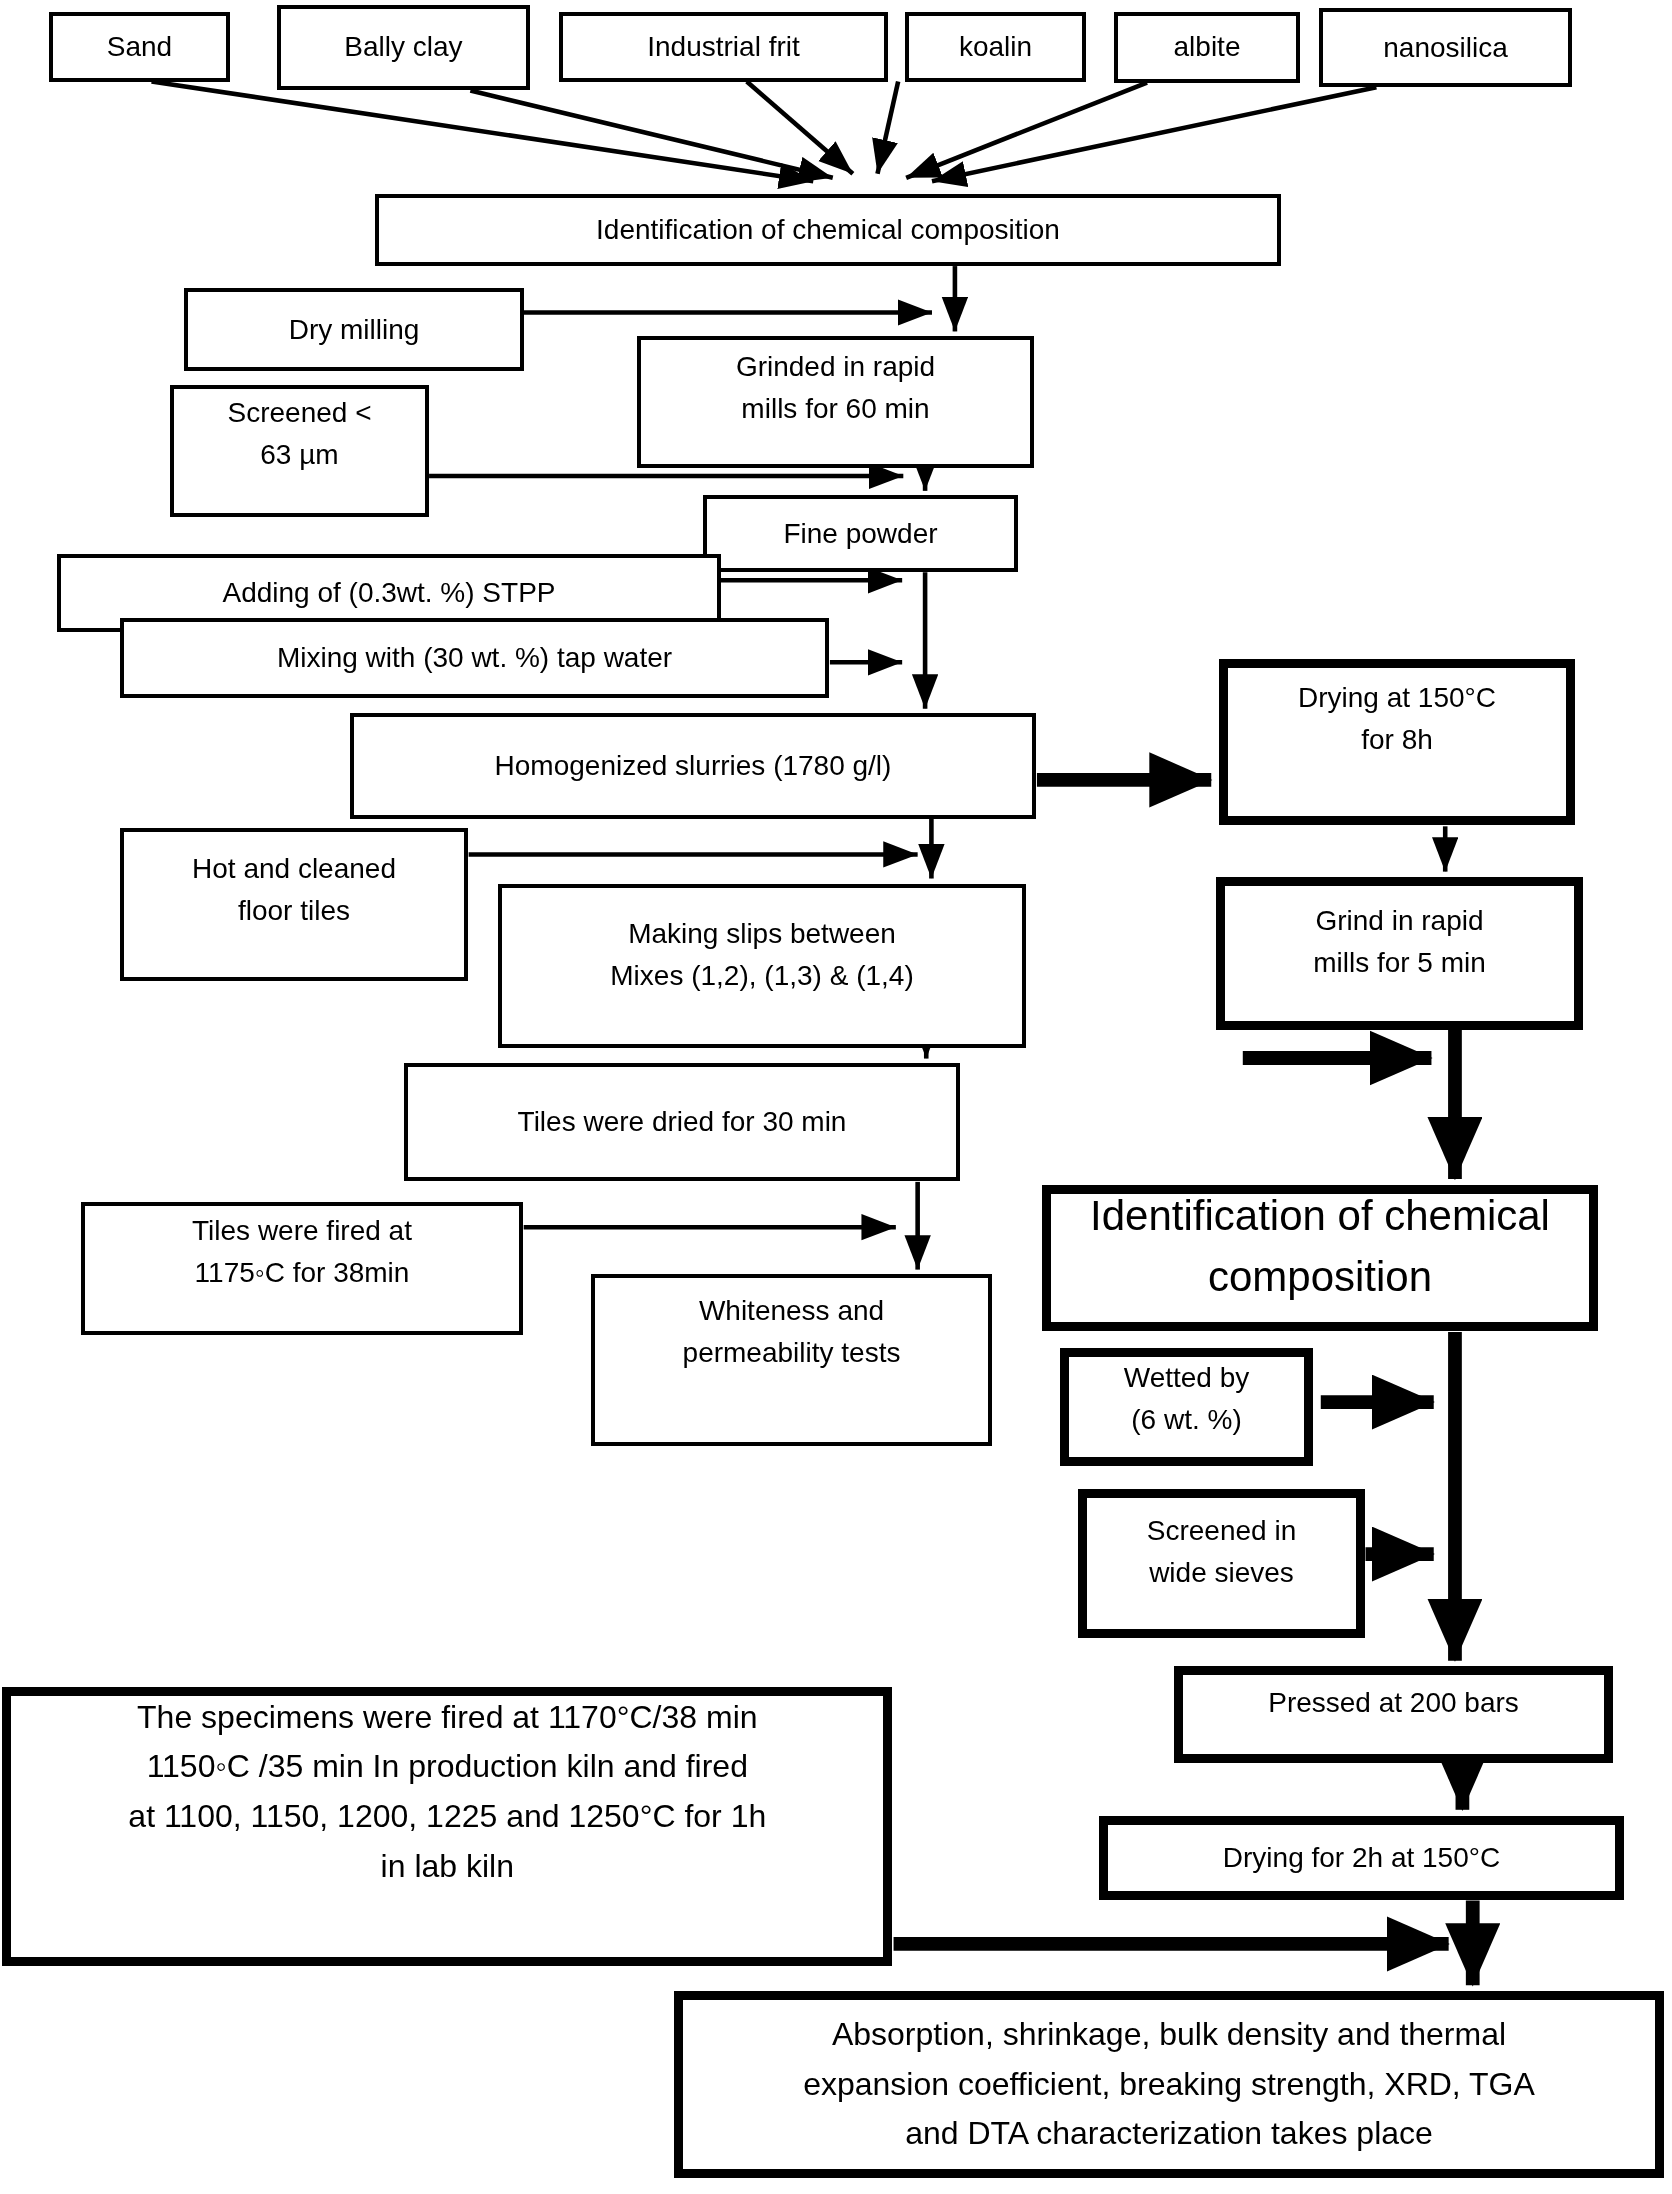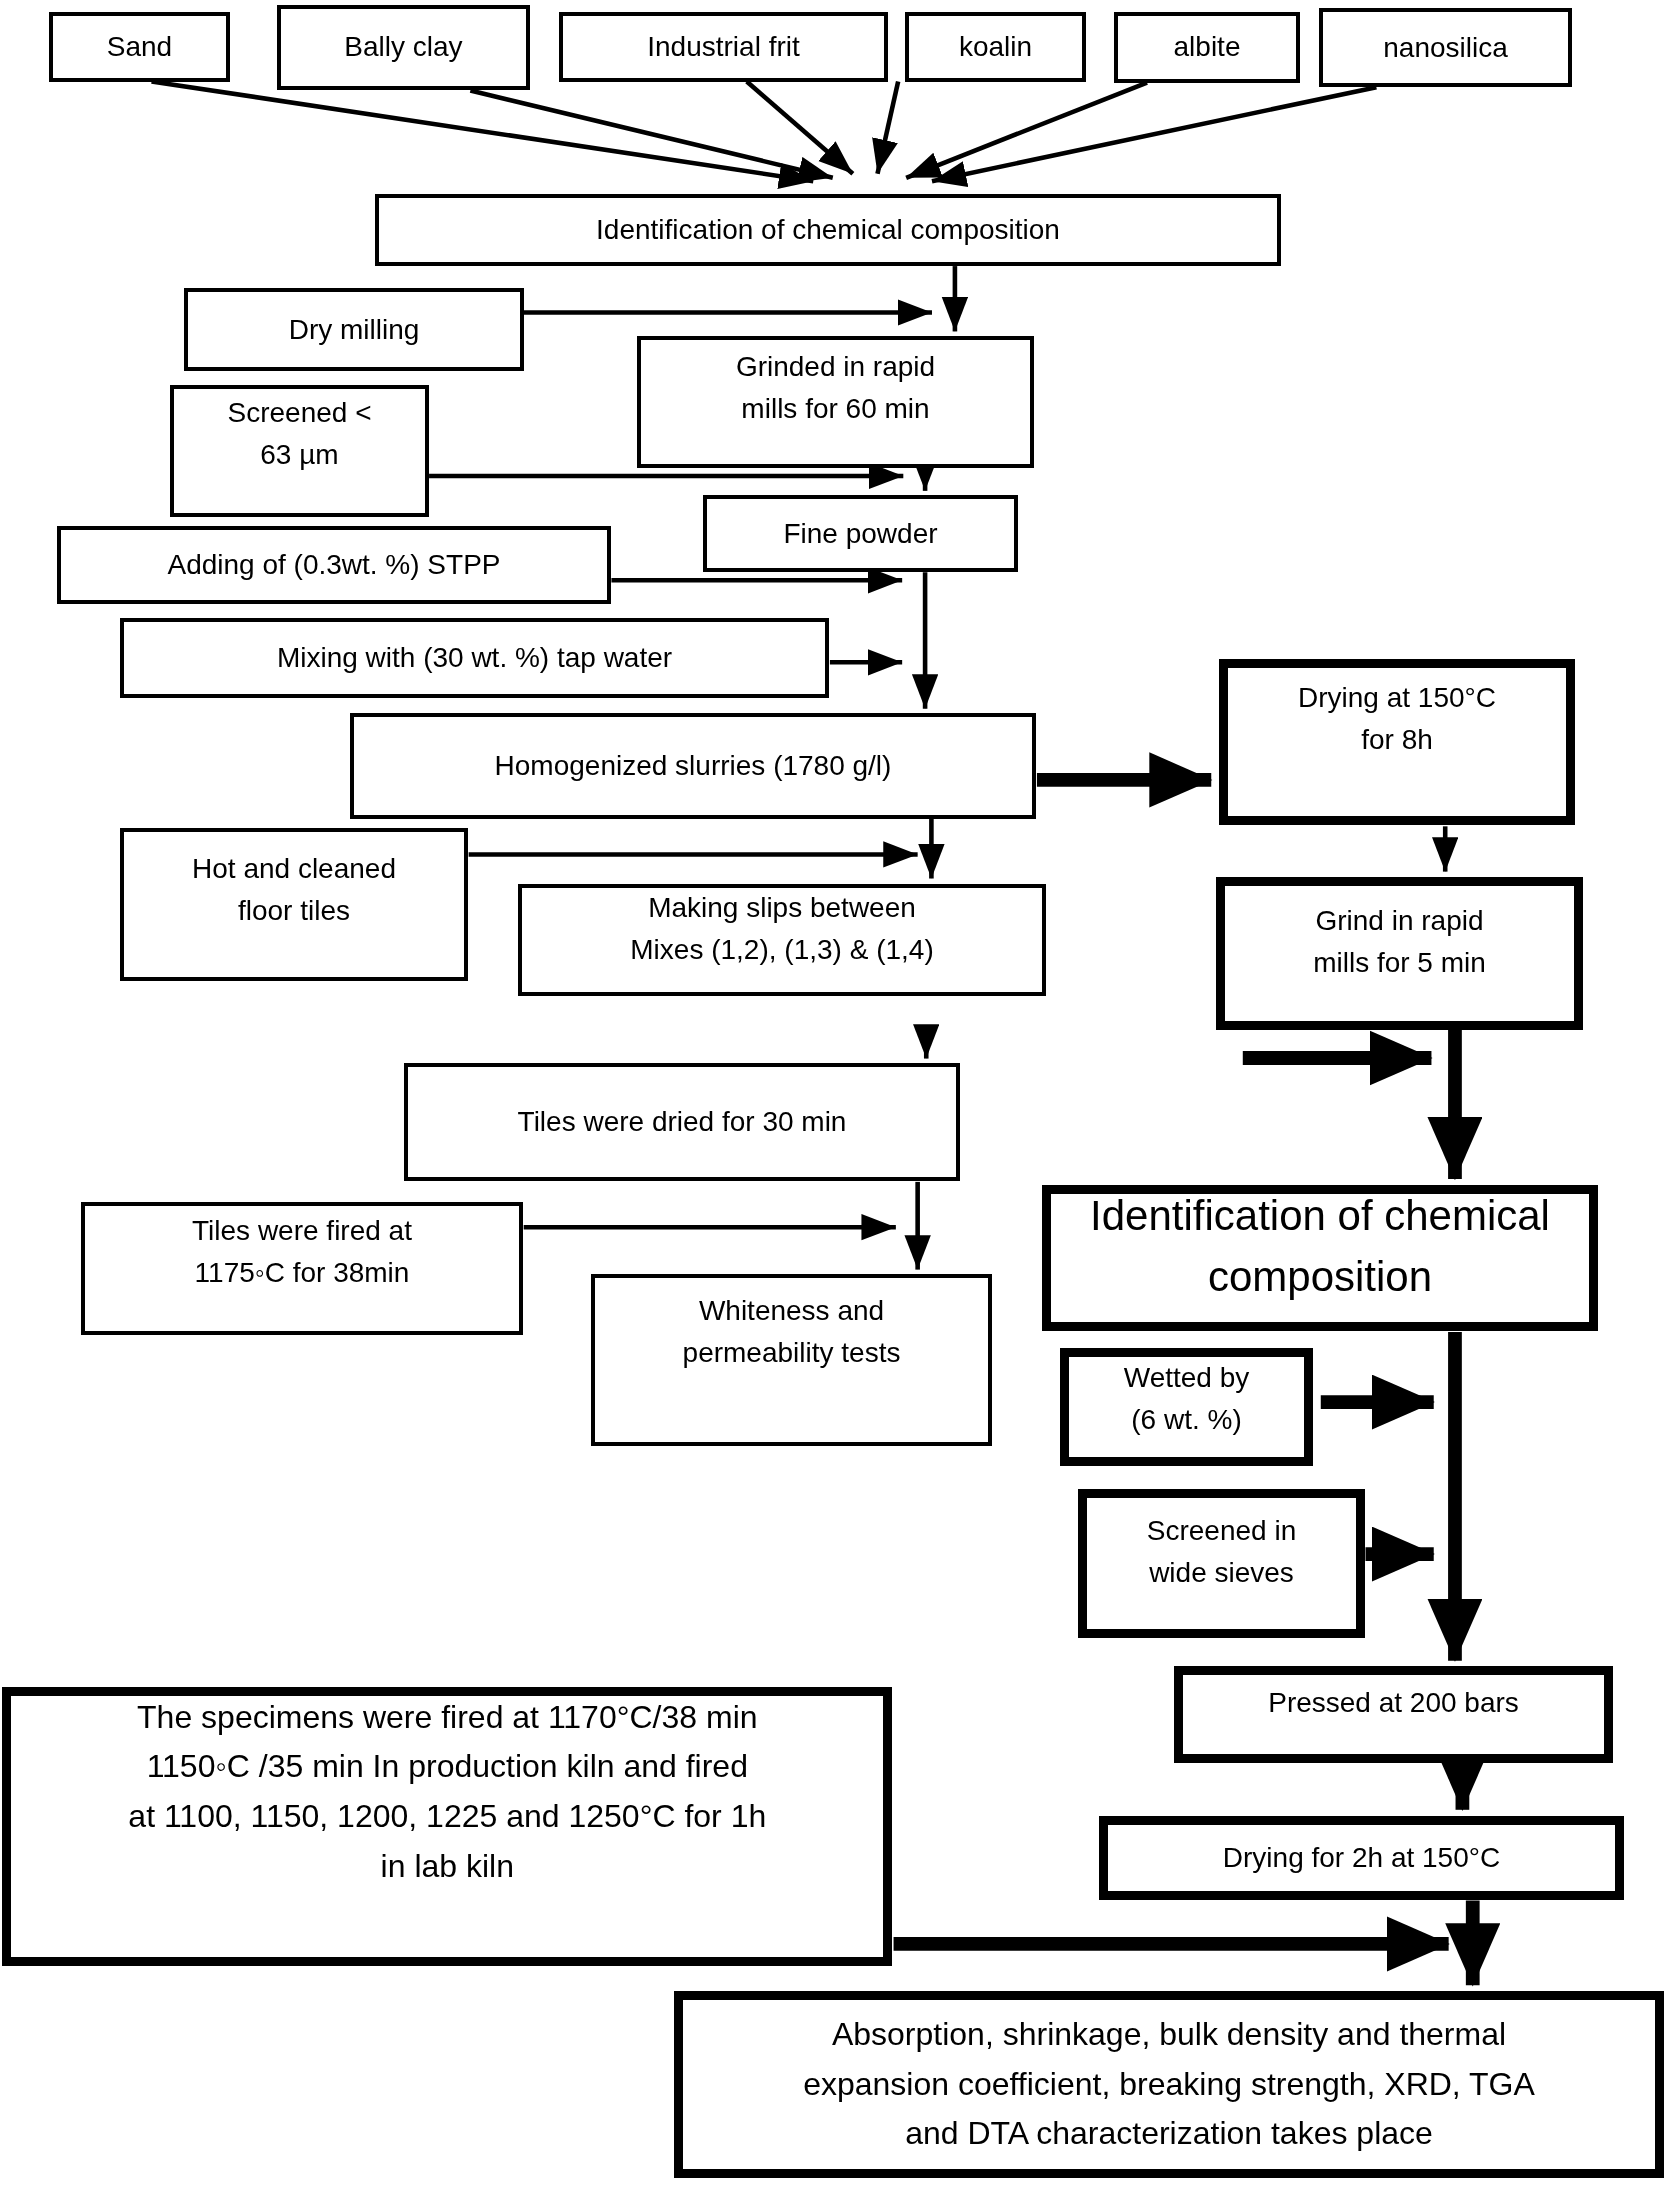--- a/index.html
+++ b/index.html
@@ -109,38 +109,38 @@
       <span class="label">Grinded in rapid
 mills for 60 min</span>
     </div>
   <div class="node" style="left:170px;top:385px;width:259px;height:132px;padding-bottom:34px">
       <span class="label">Screened &lt;
 63 µm</span>
     </div>
   <div class="node" style="left:703px;top:495px;width:315px;height:77px">
       <span class="label">Fine powder</span>
     </div>
-  <div class="node" style="left:57px;top:526px;width:554px;height:78px">
+  <div class="node" style="left:57px;top:554px;width:664px;height:78px">
       <span class="label">Adding of (0.3wt. %) STPP</span>
     </div>
   <div class="node" style="left:120px;top:618px;width:709px;height:80px">
       <span class="label">Mixing with (30 wt. %) tap water</span>
     </div>
   <div class="node" style="left:350px;top:713px;width:686px;height:106px">
       <span class="label">Homogenized slurries (1780 g/l)</span>
     </div>
   <div class="node bold" style="left:1219px;top:659px;width:356px;height:166px;padding-bottom:46px">
       <span class="label">Drying at 150°C
 for  8h</span>
     </div>
   <div class="node" style="left:120px;top:828px;width:348px;height:153px;padding-bottom:29px">
       <span class="label">Hot and cleaned
 floor tiles</span>
     </div>
-  <div class="node" style="left:518px;top:884px;width:528px;height:112px;padding-bottom:23px">
+  <div class="node" style="left:498px;top:884px;width:528px;height:164px;padding-bottom:23px">
       <span class="label">Making slips between
 Mixes (1,2), (1,3) &amp; (1,4)</span>
     </div>
   <div class="node bold" style="left:1216px;top:877px;width:367px;height:153px;padding-bottom:23px">
       <span class="label">Grind in rapid
 mills for 5 min</span>
     </div>
   <div class="node bold xl" style="left:1042px;top:1185px;width:556px;height:146px;padding-bottom:23px">
       <span class="label">Identification of chemical
 composition</span>

